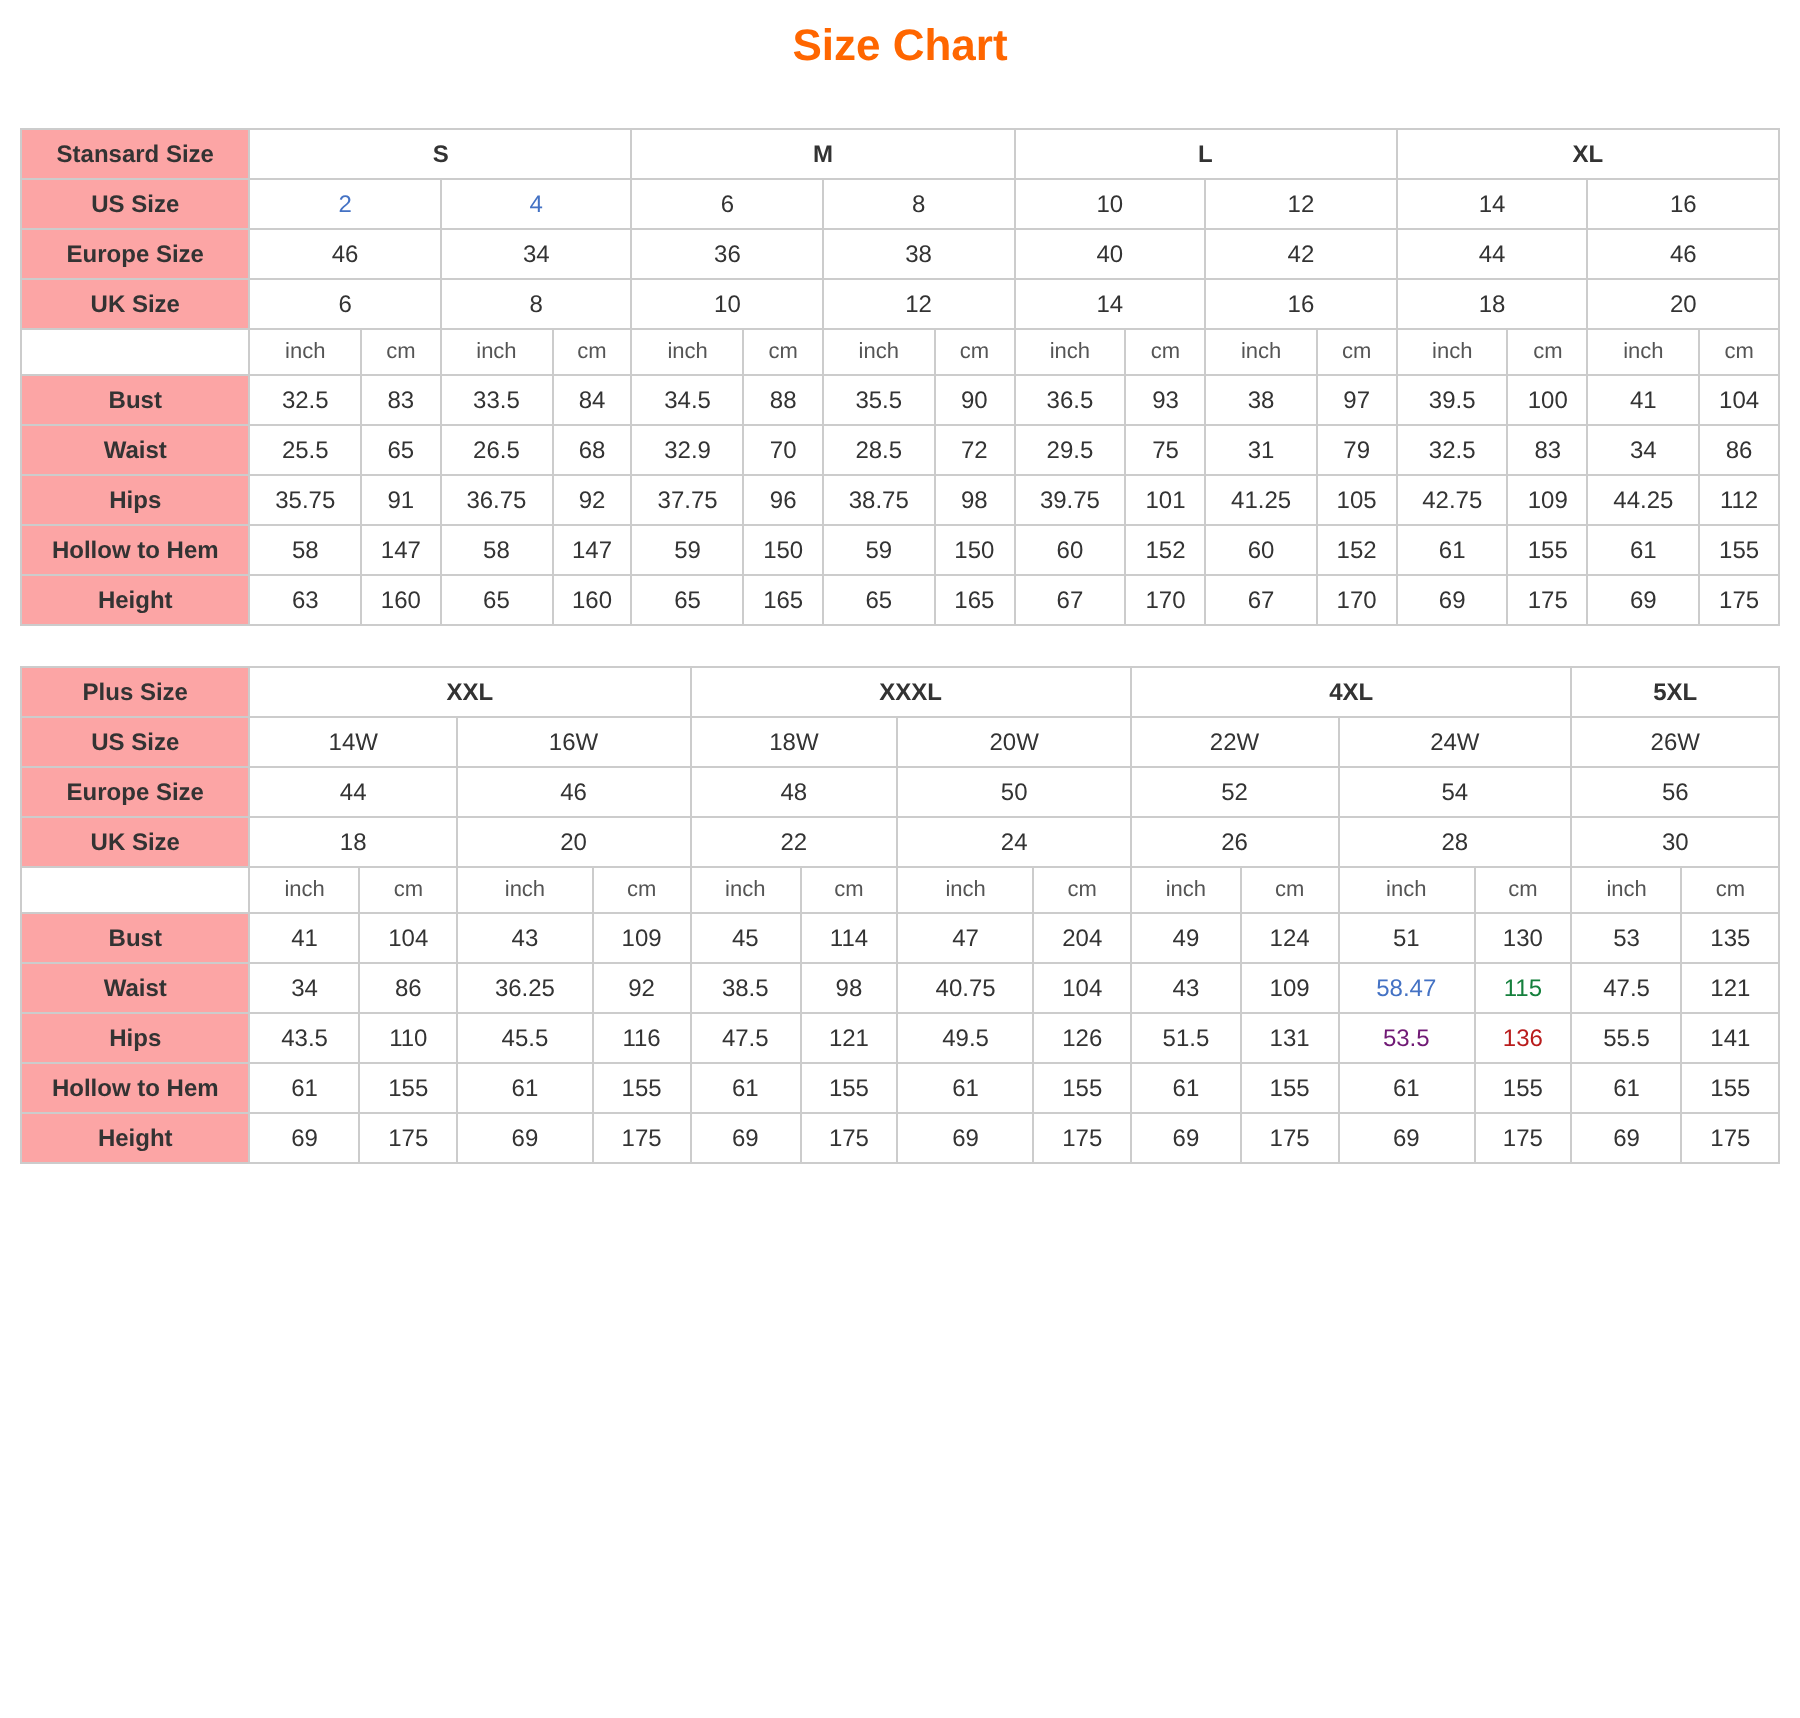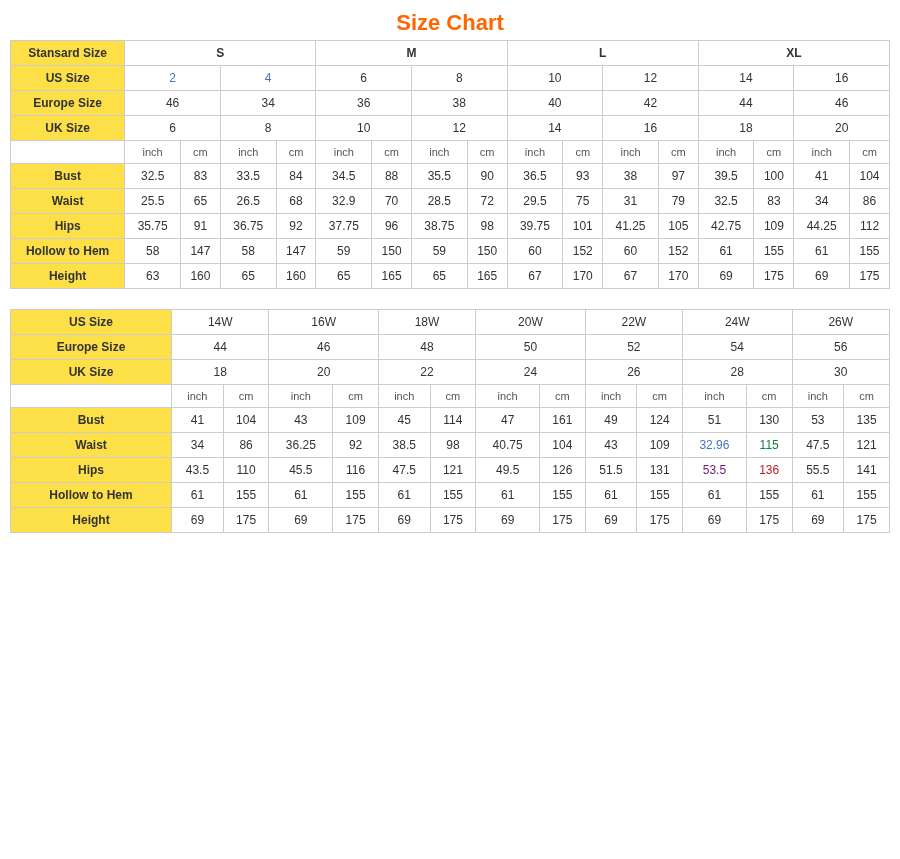--- a/index.html
+++ b/index.html
@@ -6,40 +6,40 @@
     body {
       font-family: Arial, sans-serif;
       background: #fff;
       padding: 10px;
       width: 900px;
     }
     h1 {
       text-align: center;
       color: #ff6600;
       font-size: 22px;
-      margin-bottom: 4px;
+      margin-bottom: 28px;
       font-weight: bold;
     }
     .chart-container {
       margin-bottom: 20px;
     }
     table {
       width: 100%;
       border-collapse: collapse;
       font-size: 12px;
     }
     th, td {
       border: 1px solid #ccc;
       text-align: center;
       padding: 5px 2px;
       color: #333;
     }
     .label-cell {
       font-weight: bold;
-      background: #fde047;
+      background: #fca5a5;
       text-align: center;
     }
     .size-header {
       font-weight: bold;
       background: #fff;
     }
     .unit-row td {
       font-size: 11px;
       color: #555;
     }
@@ -220,20 +220,27 @@
         <td>175</td>
       </tr>
     </tbody>
   </table>
 </div>
 
 <div class="chart-container">
   <table>
     <tbody>
 
+      <tr>
+        <td class="label-cell" style="width:13%">Plus Size</td>
+        <td colspan="4" class="size-header">XXL</td>
+        <td colspan="4" class="size-header">XXXL</td>
+        <td colspan="4" class="size-header">4XL</td>
+        <td colspan="4" class="size-header">5XL</td>
+      </tr>
 
       <tr>
         <td class="label-cell">US Size</td>
         <td colspan="2">14W</td>
         <td colspan="2">16W</td>
         <td colspan="2">18W</td>
         <td colspan="2">20W</td>
         <td colspan="2">22W</td>
         <td colspan="2">24W</td>
         <td colspan="4">26W</td>
@@ -281,42 +288,42 @@
 
       <tr>
         <td class="label-cell">Bust</td>
         <td>41</td>
         <td>104</td>
         <td>43</td>
         <td>109</td>
         <td>45</td>
         <td>114</td>
         <td>47</td>
-        <td>161</td>
+        <td>204</td>
         <td>49</td>
         <td>124</td>
         <td>51</td>
         <td>130</td>
         <td>53</td>
         <td>135</td>
       </tr>
 
       <tr>
         <td class="label-cell">Waist</td>
         <td>34</td>
         <td>86</td>
         <td>36.25</td>
         <td>92</td>
         <td>38.5</td>
         <td>98</td>
         <td>40.75</td>
         <td>104</td>
         <td>43</td>
         <td>109</td>
-        <td style="color:#4472c4">32.96</td>
+        <td style="color:#4472c4">58.47</td>
         <td style="color:#15803d">115</td>
         <td>47.5</td>
         <td>121</td>
       </tr>
 
       <tr>
         <td class="label-cell">Hips</td>
         <td>43.5</td>
         <td>110</td>
         <td>45.5</td>

